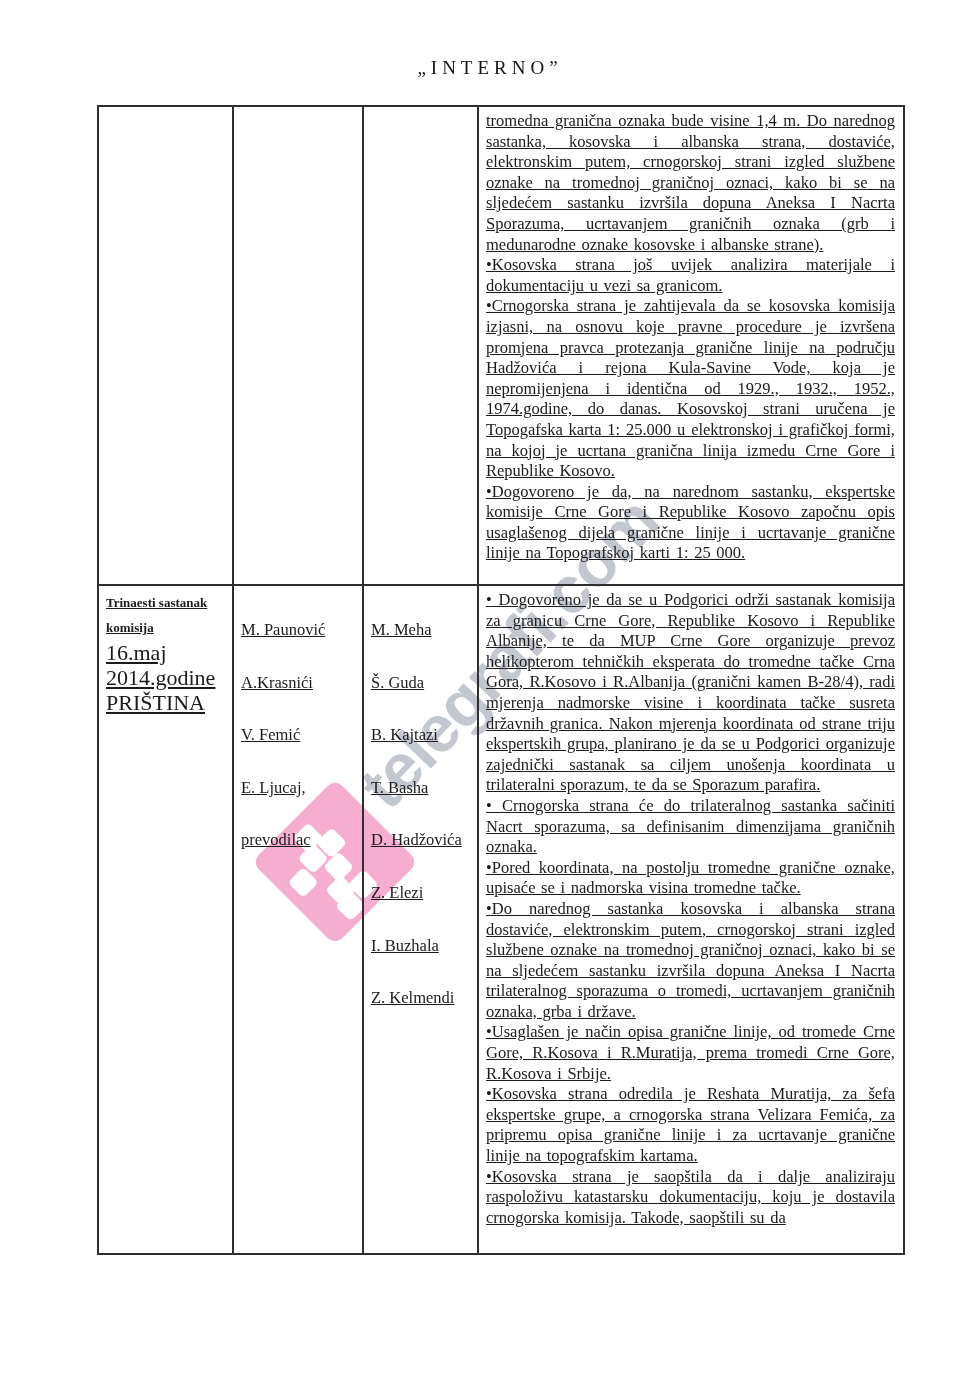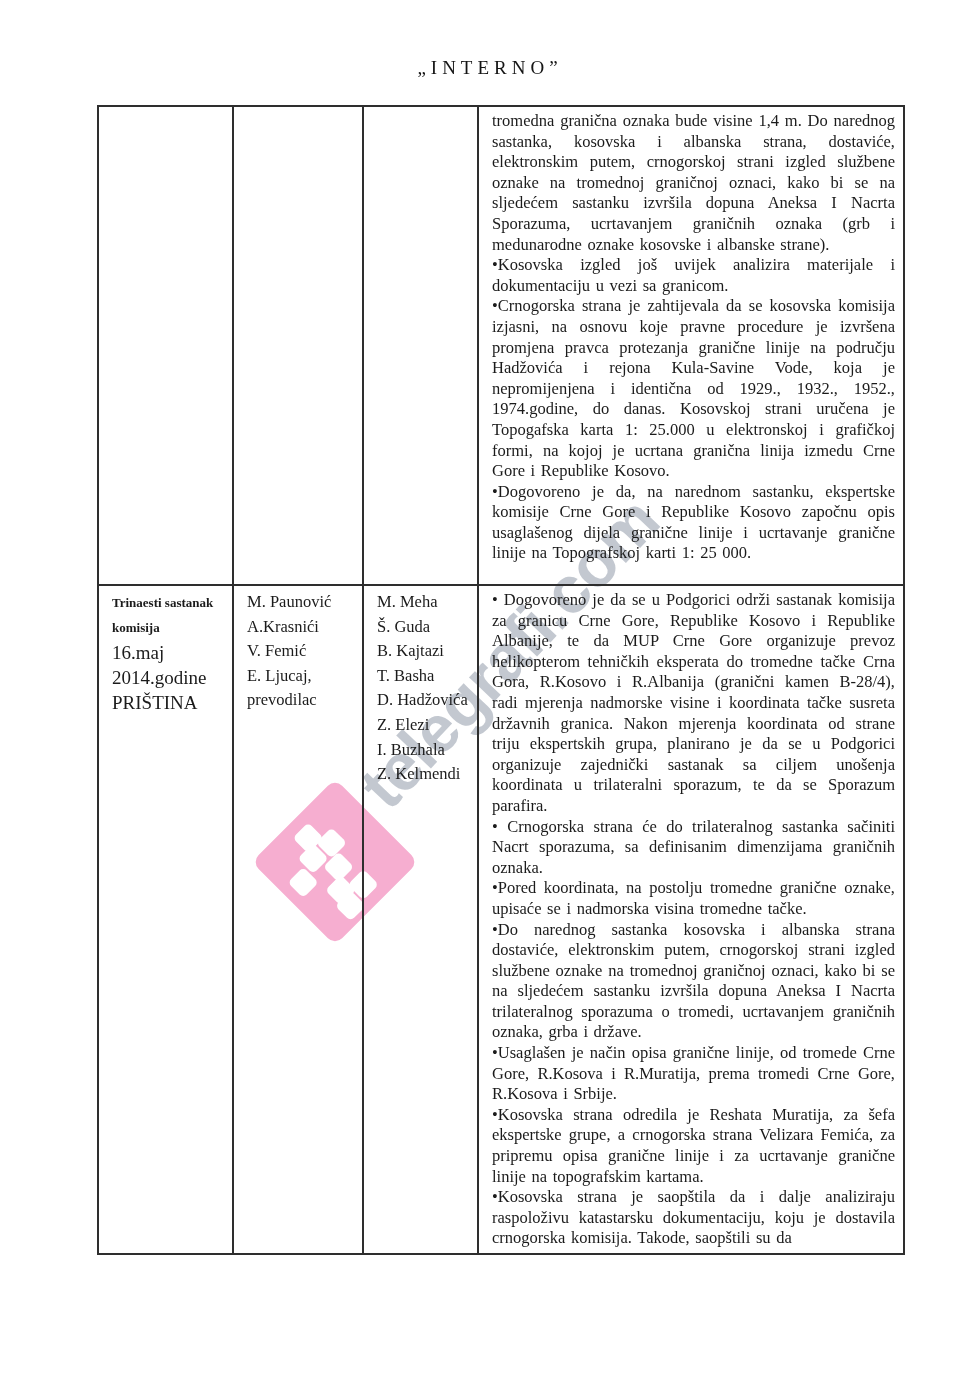--- a/index.html
+++ b/index.html
@@ -25,32 +25,33 @@
   }
   .wm-logo .blk{
     position:absolute;width:22px;height:22px;background:#ffffff;border-radius:5px;display:block;
   }
   
   .doc-table{
     position:absolute;left:97px;top:105px;width:806px;z-index:2;
     border-collapse:collapse;table-layout:fixed;background:transparent;
   }
   .doc-table td{
-    border:2px solid #2e2e2e;vertical-align:top;padding:4px 8px 4px 13px;
+    border:2px solid #2e2e2e;vertical-align:top;padding:4px 8px 4px 7px;
     overflow:hidden;
+    text-decoration:underline;
   }
   tr.row-cont{height:479px;}
   tr.row-main{height:669px;}
   .minutes p{
     margin:0;font-size:16.5px;line-height:20.6px;text-align:justify;
     word-spacing:1.5px;
   }
-  .names div{font-size:16.5px;line-height:24.6px;white-space:nowrap;}
+  .names div{font-size:16.5px;line-height:24.6px;white-space:nowrap;margin-top:28px;}
   .session .session-title{font-weight:bold;font-size:13px;line-height:25px;}
-  .session .sline{font-size:19px;line-height:25px;}
+  .session .sline{font-size:22px;line-height:25px;}
 </style>
 </head>
 <body>
 
 <div class="page">
 
   <div class="header">„INTERNO”</div>
 
   <div class="watermark">
     <div class="wm-logo">
@@ -73,21 +74,21 @@
         <col style="width:115px">
         <col style="width:426px">
     </colgroup>
     <tbody>
         <tr class="row-cont">
       <td class="session"></td>
       <td class="names"></td>
       <td class="names"></td>
       <td class="minutes">
         <p>tromedna granična oznaka bude visine 1,4 m. Do narednog sastanka, kosovska i albanska strana, dostaviće, elektronskim putem, crnogorskoj strani izgled službene oznake na tromednoj graničnoj oznaci, kako bi se na sljedećem sastanku izvršila dopuna Aneksa I Nacrta  Sporazuma, ucrtavanjem graničnih oznaka (grb i medunarodne oznake kosovske i albanske strane).</p>
-        <p>•Kosovska izgled  još uvijek analizira materijale i dokumentaciju u vezi sa granicom.</p>
+        <p>•Kosovska strana  još uvijek analizira materijale i dokumentaciju u vezi sa granicom.</p>
         <p>•Crnogorska strana je zahtijevala da se kosovska komisija izjasni, na osnovu koje pravne procedure je izvršena promjena pravca protezanja granične linije na području Hadžovića i rejona Kula-Savine Vode, koja je nepromijenjena i identična od 1929., 1932., 1952., 1974.godine, do danas. Kosovskoj strani uručena je Topogafska karta 1: 25.000 u elektronskoj i grafičkoj formi, na kojoj je ucrtana granična linija izmedu Crne Gore i Republike Kosovo.</p>
         <p>•Dogovoreno je da, na narednom sastanku, ekspertske komisije Crne Gore i Republike Kosovo započnu opis usaglašenog dijela granične linije i ucrtavanje granične linije na Topografskoj karti 1: 25 000.</p>
       </td>
     </tr>
     <tr class="row-main">
       <td class="session">
         <div class="session-title">Trinaesti sastanak komisija</div>
         <div class="sline">16.maj</div>
         <div class="sline">2014.godine</div>
         <div class="sline">PRIŠTINA</div>

